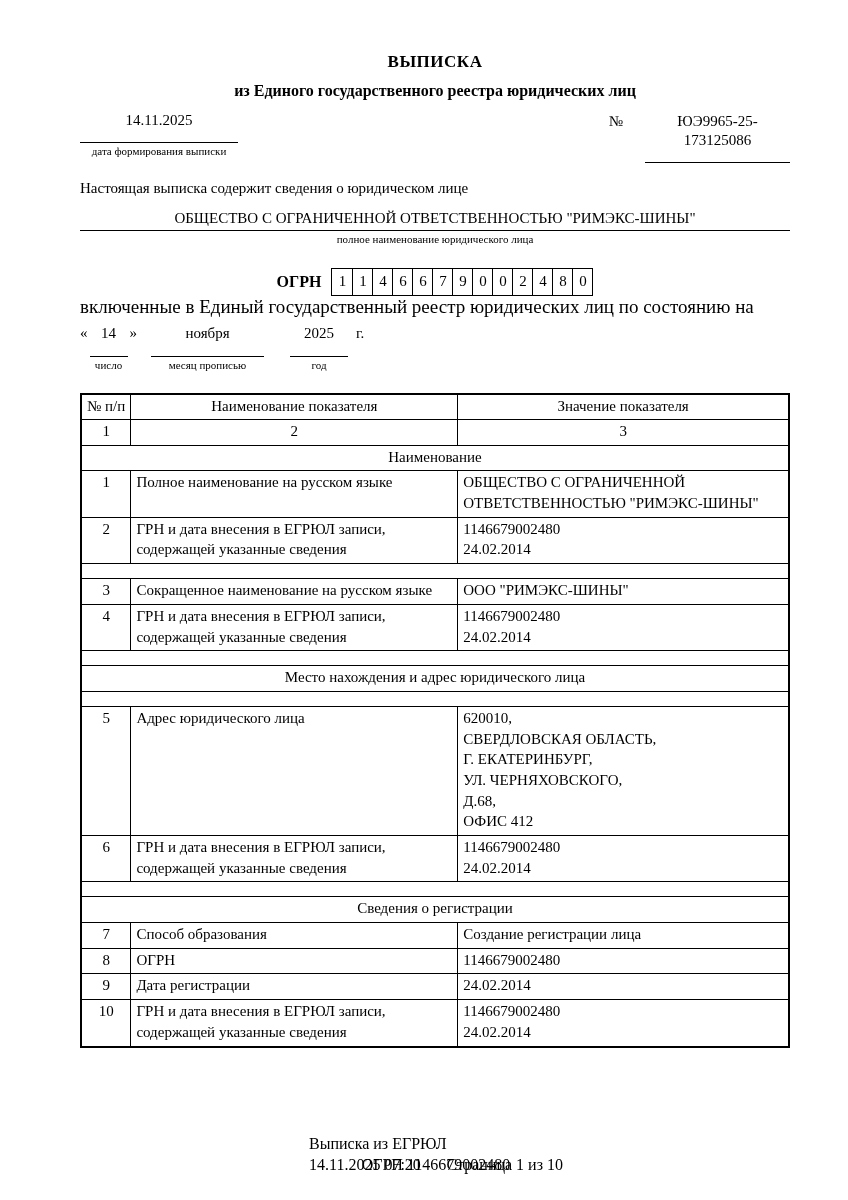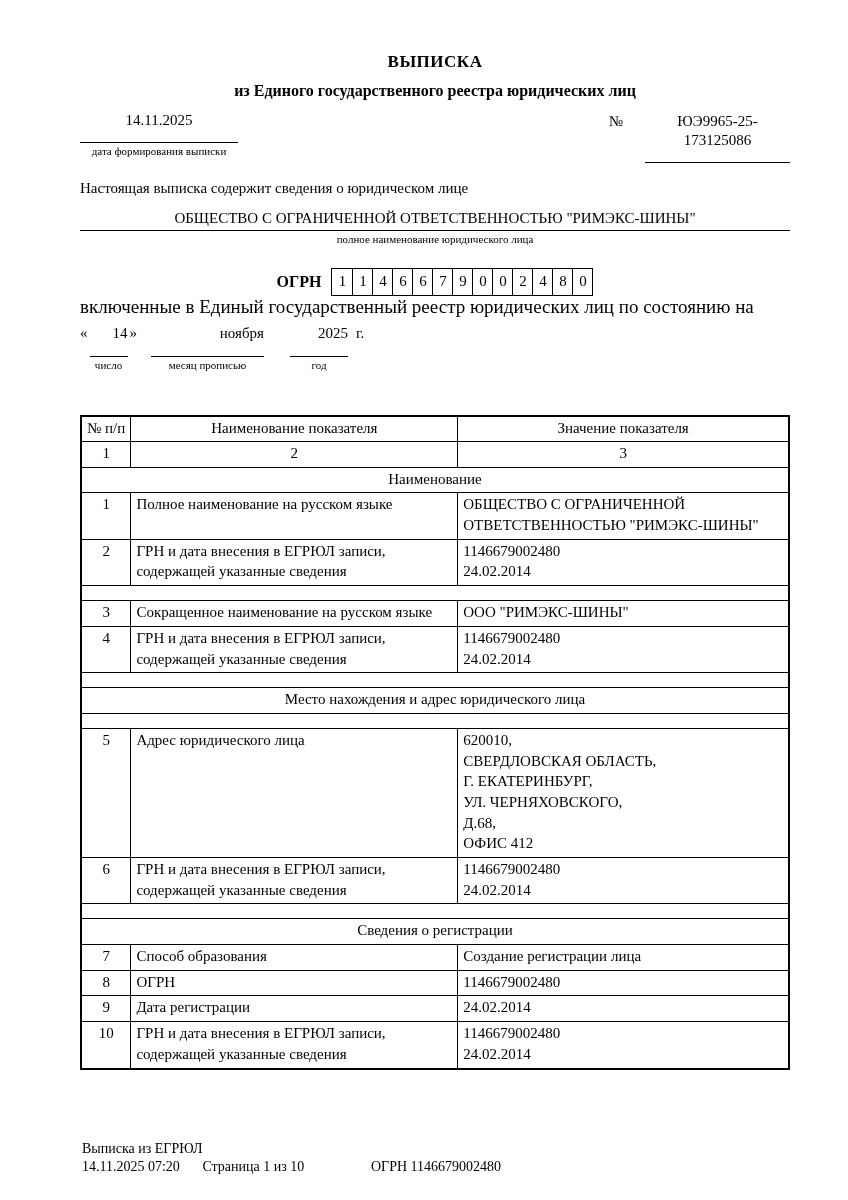--- a/index.html
+++ b/index.html
@@ -37,51 +37,51 @@
     width: 20px; height: 26px; border-left: 1px solid #000;
     display: inline-flex; align-items: center; justify-content: center;
     font-size: 15px;
   }
   .digit-box:first-child { border-left: none; }
 
   .included { font-size: 19px; }
 
   .state-date { margin-top: 7px; font-size: 15px; display: flex; align-items: flex-start; }
   .seg { display: inline-block; text-align: center; }
-  .seg .seg-val { display: block; border-bottom: 1.5px solid #000; padding-bottom: 14px; text-align: right; }
+  .seg .seg-val { display: block; border-bottom: 1.5px solid #000; padding-bottom: 14px; }
   .seg .seg-cap { display: block; font-size: 11px; padding-top: 2px; }
   .q-open { margin-right: 2px; }
   .seg-day { width: 38px; }
   .q-close { margin-left: 2px; margin-right: 14px; }
   .seg-month { width: 113px; }
   .seg-year { width: 58px; margin-left: 26px; }
   .g-suffix { margin-left: 8px; }
 
-  table.main { margin-top: 44px; border-collapse: collapse; width: 710px; border: 2px solid #000; }
+  table.main { margin-top: 22px; border-collapse: collapse; width: 710px; border: 2px solid #000; }
   table.main td, table.main th {
     border: 1.5px solid #000;
     font-size: 15px; font-weight: normal;
     padding: 1px 5px 3px 5px;
     vertical-align: top;
     line-height: 1.38;
   }
   table.main th { text-align: center; height: 26px; vertical-align: middle; padding: 1px 4px; }
   .col-num { width: 50px; text-align: center; }
   .col-name { width: 328px; }
   .col-val { width: 332px; }
   td.num-cell { text-align: center; }
   td.section-cell { text-align: center; font-weight: bold; padding: 1px 4px 3px 4px; }
   td.spacer-cell { height: 15px; padding: 0; }
   td.nums-cell { text-align: center; height: 22px; vertical-align: middle; }
   .pre { white-space: pre-line; }
 
   .footer {
     position: absolute; left: 82px; right: 58px; bottom: 24px;
-    display: flex; justify-content: flex-start; align-items: flex-end;
-    font-size: 14px; line-height: 1.3;
+    display: flex; justify-content: center; align-items: flex-end;
+    font-size: 16px; line-height: 1.3;
   }
   .footer .center-slot { position: absolute; left: 0; right: 0; text-align: center; bottom: 0; }
   .footer .left-slot, .footer .right-slot { position: relative; z-index: 1; background: transparent; }
 </style>
 </head>
 <body>
 
 <div class="page">
   <div class="content">
 

